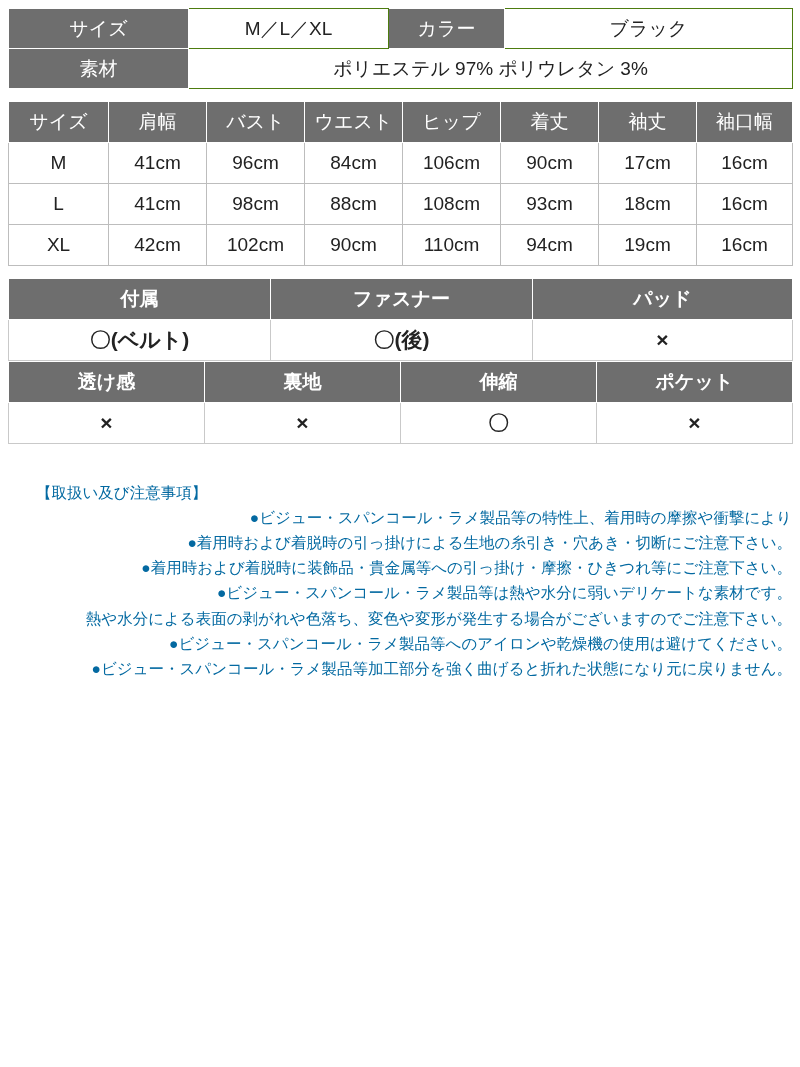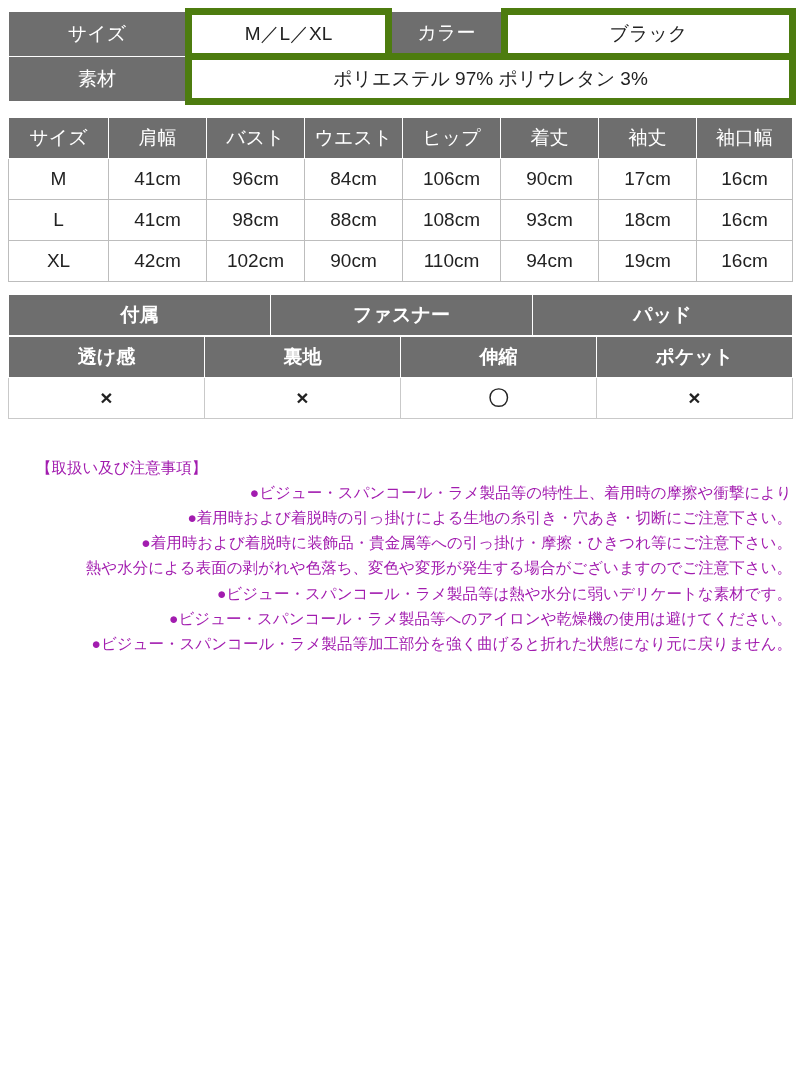--- a/index.html
+++ b/index.html
@@ -35,21 +35,21 @@
   
   .hd {
     background: #6e6e6e;
     color: #ffffff;
     font-size: 19px;
   }
   
   .val {
     background: #ffffff;
     color: #222222;
-    border: 7px solid #4d7c0f;
+    border: 1px solid #4d7c0f;
   }
   .tbl-spacer { height: 12px; }
 
   
   table.spec td {
     border: 1px solid #bdbdbd;
     height: 41px;
     font-size: 19px;
   }
   table.spec td.hd {
@@ -63,21 +63,21 @@
   table.attr td.hd { border: 1px solid #ffffff; }
   table.attr td.val { border: 1px solid #c9c9c9; }
 
   .mark { font-size: 21px; letter-spacing: 0; }
 
   
   .notes {
     margin: 36px 0 0 28px;
     font-size: 15.5px;
     line-height: 1.62;
-    color: #a21caf;
+    color: #0369a1;
   }
   .notes .title { display: block; }
   .notes .line { display: block; white-space: nowrap; text-align: right; }
 </style>
 </head>
 <body>
 
 <div class="page">
 
   <table class="basic">
@@ -165,20 +165,25 @@
       <col style="width:262px">
         <col style="width:262px">
         <col style="width:260px">
     </colgroup>
     <tbody>
       <tr>
         <td class="hd">付属</td>
         <td class="hd">ファスナー</td>
         <td class="hd">パッド</td>
       </tr>
+      <tr>
+        <td class="val mark">〇(ベルト)</td>
+        <td class="val mark">〇(後)</td>
+        <td class="val mark">×</td>
+      </tr>
     </tbody>
   </table>
 
   <table class="attr">
     <colgroup>
       <col style="width:196px">
         <col style="width:196px">
         <col style="width:196px">
         <col style="width:196px">
     </colgroup>
@@ -196,19 +201,19 @@
         <td class="val mark">×</td>
       </tr>
     </tbody>
   </table>
 
   <div class="notes">
     <span class="title">【取扱い及び注意事項】</span>
     <span class="line">●ビジュー・スパンコール・ラメ製品等の特性上、着用時の摩擦や衝撃により</span>
     <span class="line">●着用時および着脱時の引っ掛けによる生地の糸引き・穴あき・切断にご注意下さい。</span>
     <span class="line">●着用時および着脱時に装飾品・貴金属等への引っ掛け・摩擦・ひきつれ等にご注意下さい。</span>
+    <span class="line">●ビジュー・スパンコール・ラメ製品等は熱や水分に弱いデリケートな素材です。</span>
     <span class="line">熱や水分による表面の剥がれや色落ち、変色や変形が発生する場合がございますのでご注意下さい。</span>
-    <span class="line">●ビジュー・スパンコール・ラメ製品等は熱や水分に弱いデリケートな素材です。</span>
     <span class="line">●ビジュー・スパンコール・ラメ製品等へのアイロンや乾燥機の使用は避けてください。</span>
     <span class="line">●ビジュー・スパンコール・ラメ製品等加工部分を強く曲げると折れた状態になり元に戻りません。</span>
   </div>
 
 </div>
 
 </body></html>

